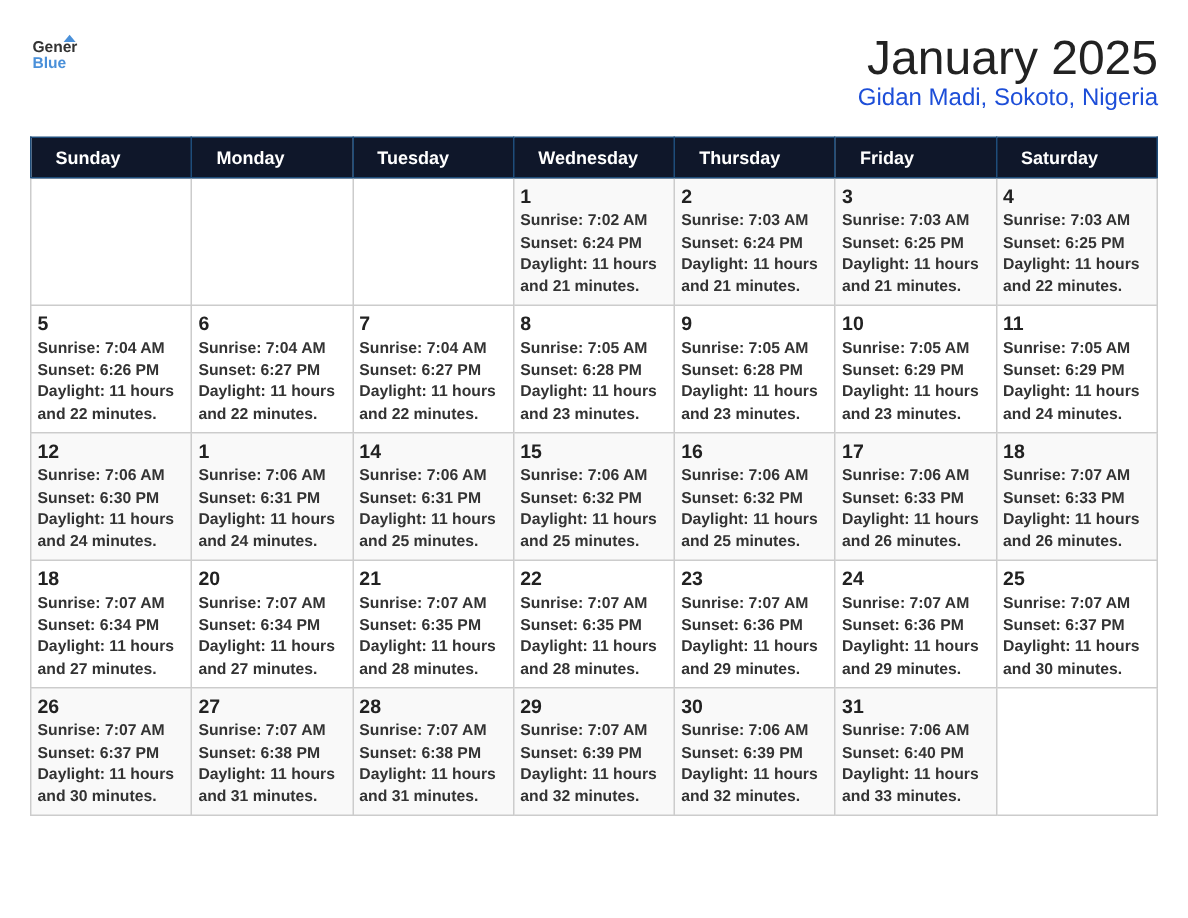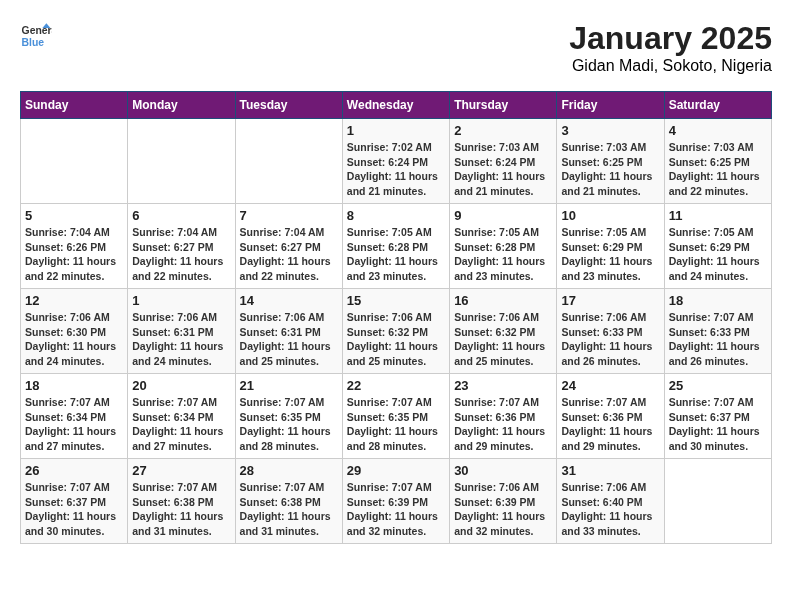--- a/index.html
+++ b/index.html
@@ -23,37 +23,37 @@
     }
     .logo-icon {
       width: 32px;
       height: 32px;
     }
     .title-block {
       text-align: right;
     }
     .title-block h1 {
       font-size: 32px;
-      font-weight: bold;
+      font-weight: normal;
       color: #222;
     }
     .title-block h2 {
       font-size: 16px;
       font-weight: normal;
-      color: #000000;
+      color: #1d4ed8;
     }
     table {
       width: 100%;
       border-collapse: collapse;
       font-size: 11px;
     }
     thead tr th {
-      background-color: #701a75;
+      background-color: #0f172a;
       color: #fff;
-      padding: 6px 4px;
+      padding: 6px 16px;
       text-align: left;
       font-weight: bold;
       font-size: 12px;
       border: 1px solid #1e4d7a;
     }
     tbody tr td {
       border: 1px solid #ccc;
       vertical-align: top;
       padding: 4px;
       width: 14.28%;

